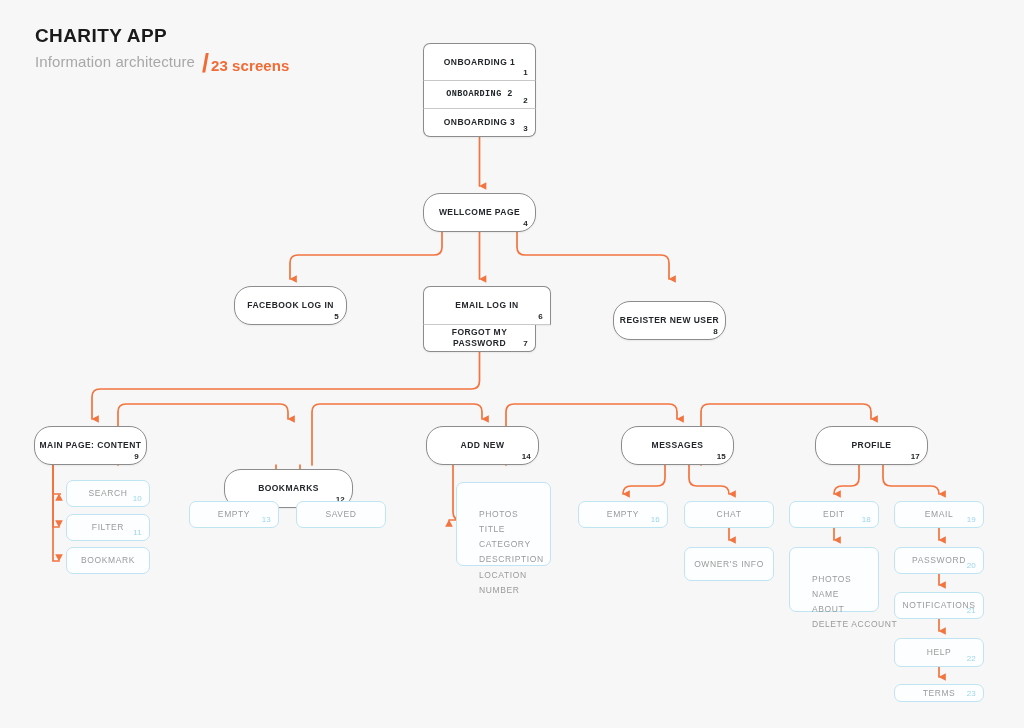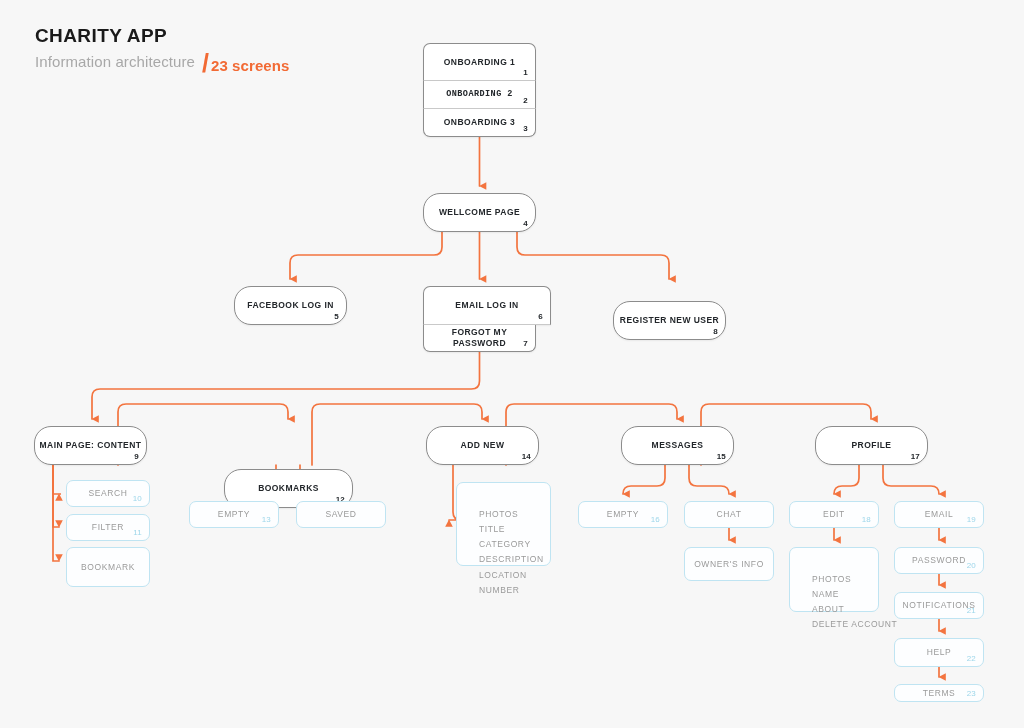--- a/index.html
+++ b/index.html
@@ -166,21 +166,21 @@
         <span class="num">9</span>
       </div>
       <div class="node n-sub" style="left: 66px; top: 480px; width: 84px; height: 27px;">
         <span class="lbl">SEARCH</span>
         <span class="num">10</span>
       </div>
       <div class="node n-sub" style="left: 66px; top: 514px; width: 84px; height: 27px;">
         <span class="lbl">FILTER</span>
         <span class="num">11</span>
       </div>
-      <div class="node n-sub" style="left: 66px; top: 547px; width: 84px; height: 40px;">
+      <div class="node n-sub" style="left: 66px; top: 547px; width: 84px; height: 27px;">
         <span class="lbl">BOOKMARK</span>
         <span class="num faint"></span>
       </div>
       <div class="node n-primary" style="left: 224px; top: 426px; width: 129px; height: 39px; margin-top: 43px;">
         <span class="lbl">BOOKMARKS</span>
         <span class="num">12</span>
       </div>
       <div class="node n-sub" style="left: 189px; top: 501px; width: 90px; height: 27px;">
         <span class="lbl">EMPTY</span>
         <span class="num">13</span>

